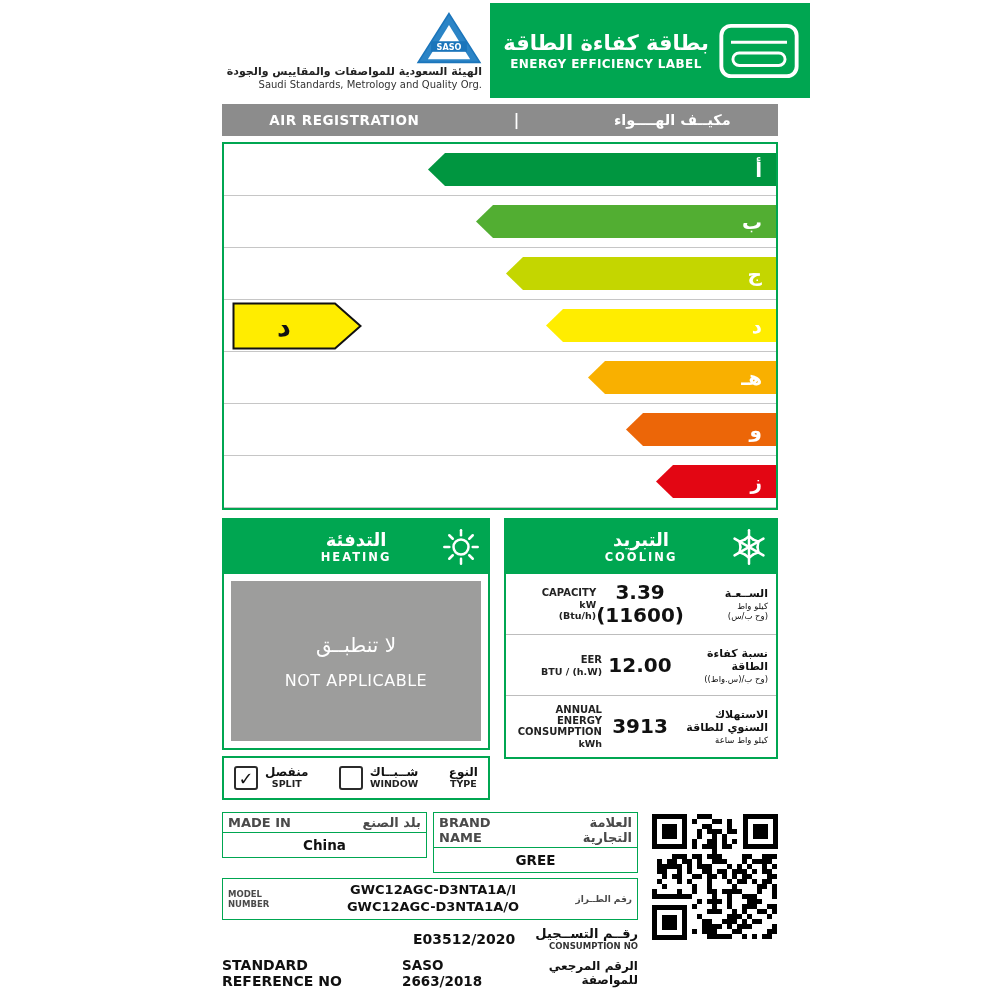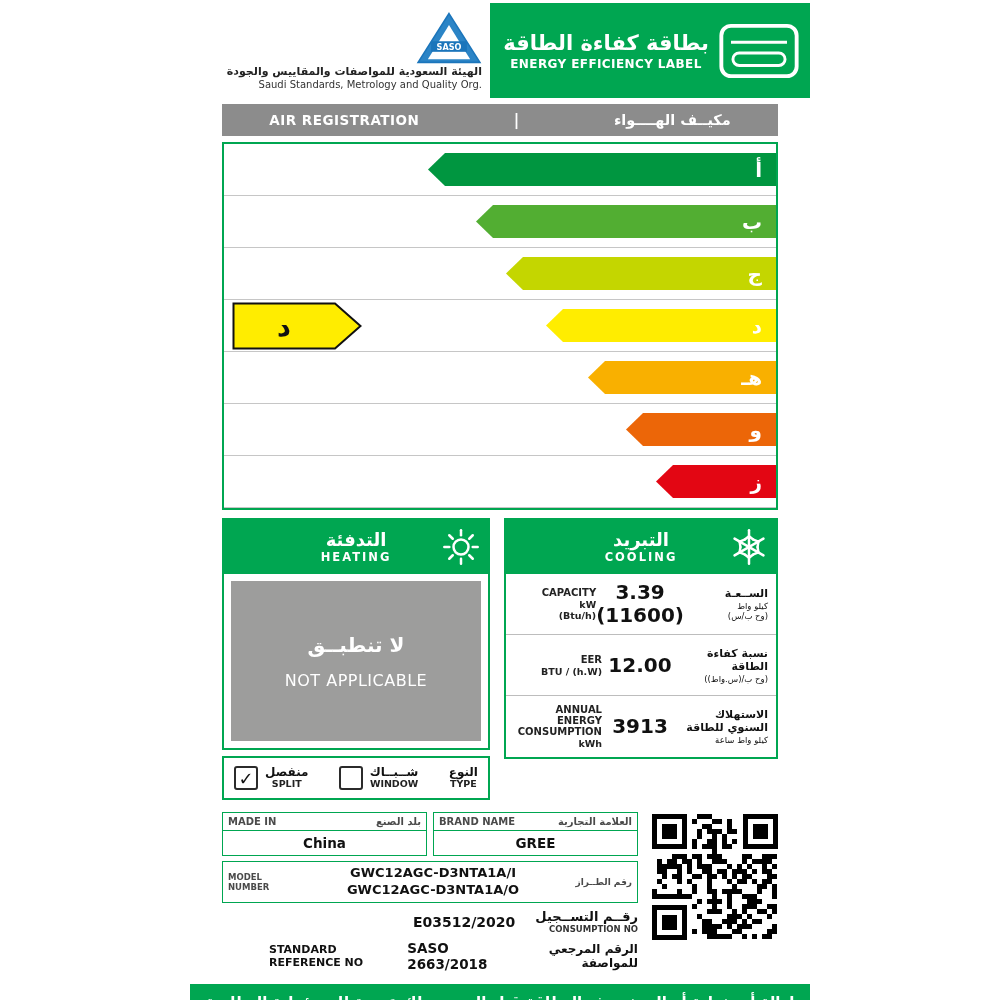--- a/index.html
+++ b/index.html
@@ -44,21 +44,21 @@
   .heating-col { width:268px; }
   .panel { border:2px solid #00A651; background:#fff; }
   .panel-header { background:#00A651; color:#fff; text-align:center; position:relative; height:54px;
     display:flex; flex-direction:column; justify-content:center; }
   .panel-title-ar { font-size:18px; font-weight:bold; line-height:1.1; }
   .panel-title-en { font-size:11.5px; font-weight:bold; letter-spacing:2px; margin-top:1px; }
   .panel-header .icon { position:absolute; right:7px; top:7px; width:40px; height:40px; }
   .heating-body { padding:7px; }
   .heating-gray { background:#9D9D9C; height:160px; display:flex; flex-direction:column;
     align-items:center; justify-content:center; color:#fff; gap:14px; }
-  .na-ar { font-size:20px; font-weight:bold; }
+  .na-ar { font-size:20px; font-weight:normal; }
   .na-en { font-size:16px; letter-spacing:.5px; }
 
   .cooling { width:274px; }
   .cool-row { display:flex; align-items:center; border-bottom:1px solid #BDBDBD; padding:5px 8px; min-height:61px; }
   .cool-row:last-child { border-bottom:none; }
   .cr-en { width:88px; font-size:10px; font-weight:bold; color:#222;text-align:right; }
   .cr-en-sub { font-size:9.5px; font-weight:bold; white-space:pre-line; margin-top:1px; }
   .cr-val { flex:1; text-align:center; font-size:20px; font-weight:bold; line-height:1.15; }
   .cr-ar { width:90px; text-align:right; font-size:11px; font-weight:bold; }
   .cr-ar-sub { font-size:8.5px; font-weight:normal; white-space:pre-line; margin-top:1px; }
@@ -72,34 +72,34 @@
   .type-stack { text-align:center; line-height:1.1; }
   .type-ar { font-size:12px; font-weight:bold; }
   .type-en { font-size:9.5px; font-weight:bold; color:#222; }
 
   
   .info-area { display:flex; margin:12px 32px 0; gap:14px; }
   .info-left { flex:1; }
   .info-cols { display:flex; gap:6px; }
   .info-col { flex:1; }
   .label-cell { border:1.5px solid #00A651; display:flex; justify-content:space-between; align-items:center;
-    padding:2px 5px; font-size:10px; font-weight:bold; color:#4a4a4a; min-height:19px;text-align:right; }
+    padding:2px 5px; font-size:13px; font-weight:bold; color:#4a4a4a; min-height:19px; }
   .value-cell { border:1.5px solid #00A651; border-top:none; text-align:center; font-weight:bold;
     font-size:13.5px; padding:4px 2px; }
   .model-row { display:flex; margin-top:5px; border:1.5px solid #00A651; align-items:center; }
   .model-label-en { width:78px; font-size:8.5px; font-weight:bold; color:#4a4a4a; padding:2px 5px; }
   .model-vals { flex:1; text-align:center; font-weight:bold; font-size:13px; line-height:1.3; padding:3px 0; }
   .model-label-ar { width:72px; font-size:9px; font-weight:bold; color:#4a4a4a; padding:2px 5px; text-align:right; }
   .reg-row { display:flex; justify-content:flex-end; align-items:center; gap:20px; margin-top:7px; }
   .reg-value { font-size:14px; font-weight:bold; }
   .reg-labels { text-align:right; line-height:1.15; }
   .reg-ar { font-size:13px; font-weight:bold; }
   .reg-en { font-size:8.5px; font-weight:bold; color:#333; }
   .std-row { display:flex; justify-content:space-between; align-items:center; margin-top:6px; }
-  .std-en { font-size:11px; font-weight:bold;margin-left:47px; }
+  .std-en { font-size:14px; font-weight:bold; }
   .std-value { font-size:13.5px; font-weight:bold; }
   .std-ar { font-size:12px; font-weight:bold; }
 
   
   .qr { width:126px; height:126px; position:relative; background:#fff; margin-top:2px; flex:none; }
   .qm { position:absolute; width:5px; height:5px; background:#000; }
   .qf { position:absolute; width:35px; height:35px; border:5px solid #000; }
   .qf::after { content:''; position:absolute; left:5px; top:5px; width:15px; height:15px; background:#000; }
   .qf.tl { left:0; top:0; } .qf.tr { right:0; top:0; } .qf.bl { left:0; bottom:0; }
 

